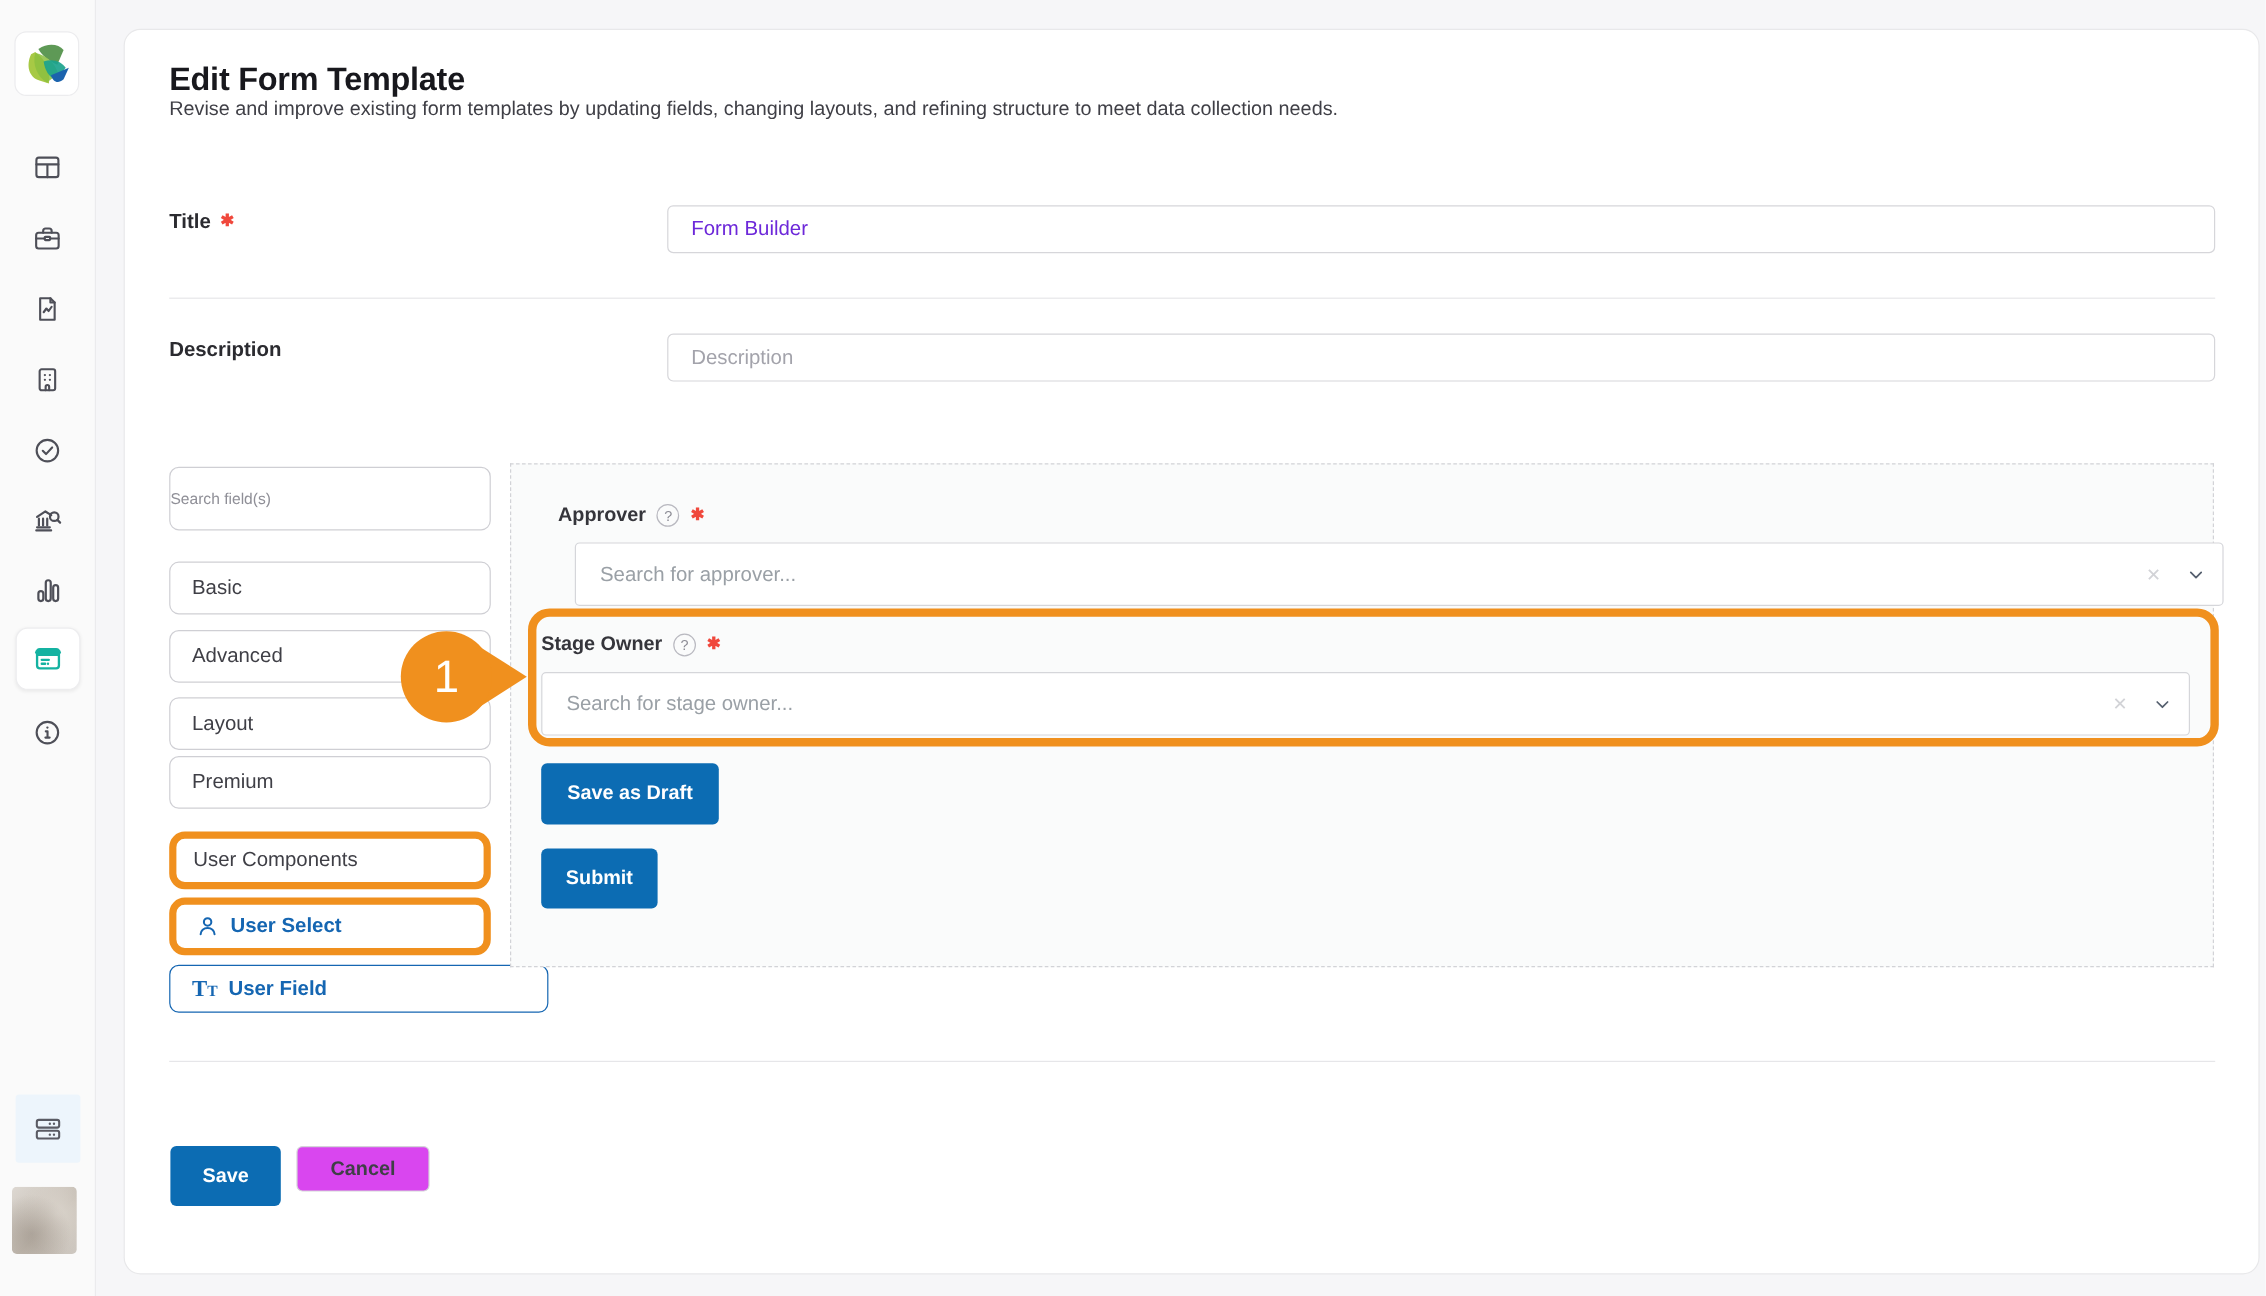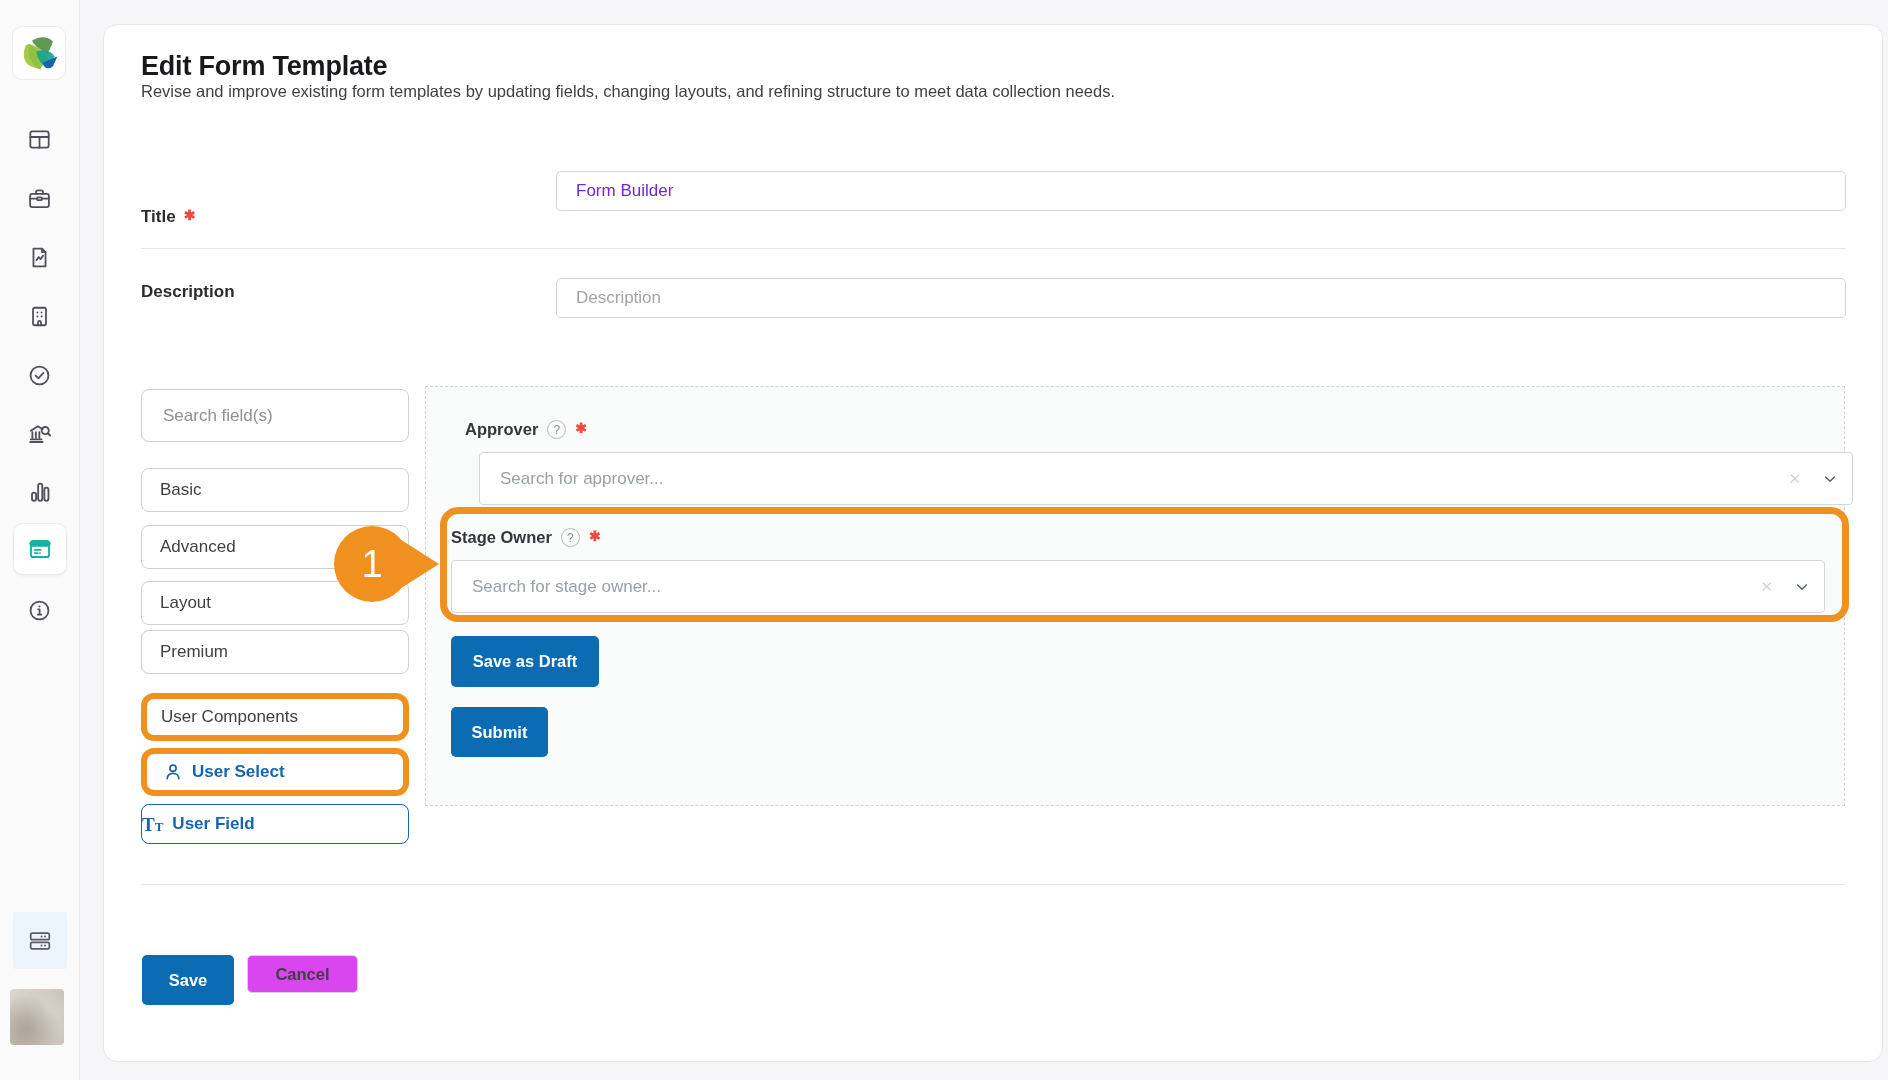--- a/index.html
+++ b/index.html
@@ -36,49 +36,49 @@
       linear-gradient(135deg,#ddd8d2 0%,#c4bcb2 55%,#cec8c1 100%);
     cursor:pointer; }
   
   .card { position:absolute; left:103px; top:24px; width:1780px; height:1038px;
     background:#fff; border:1px solid #e8e8ea; border-radius:14px; }
   .card > * { position:absolute; }
   .h1 { left:37px; top:8px; font-size:27px; font-weight:700; color:#18181d; letter-spacing:-.2px;margin-top:18px; }
   .subtitle { left:37px; top:57px; font-size:16.5px; color:#3f3f46; }
   .field-label { font-size:17px; font-weight:700; color:#2b2b30; }
   .req { color:#f0483c; font-size:14px; margin-left:8px; position:relative; top:-2px; }
-  .lbl-title { left:37px; top:150px;margin-top:32px; }
+  .lbl-title { left:37px; top:150px; }
   .lbl-desc  { left:37px; top:257px; }
   .txt-input { left:452px; width:1290px; height:40px; border:1px solid #d6d6da; border-radius:5px;
     padding:0 19px; font-size:17px; color:#6d28d9; background:#fff; outline:none;
     font-family:"Liberation Sans", sans-serif; }
   .txt-input::placeholder { color:#a3a3ab; }
   .in-title { top:146px; }
   .in-desc  { top:253px; }
   .divider { left:37px; width:1705px; height:1px; background:#e6e6e9; }
   .div1 { top:223px; } .div2 { top:859px; }
   
   .palette-search { left:37px; top:364px; width:268px; height:53px; border:1px solid #cfcfd4;
-    border-radius:8px; padding:0 21px; font-size:17px; color:#c2410c; background:#fff; outline:none;
+    border-radius:8px; padding:0 0; font-size:13px; color:#c2410c; background:#fff; outline:none;
     font-family:"Liberation Sans", sans-serif; }
   .palette-search::placeholder { color:#8f8f97; }
   .cat { left:37px; width:268px; height:44px; border:1px solid #cfcfd4; border-radius:8px;
     background:#fff; display:flex; align-items:center; padding-left:18px;
     font-size:17px; color:#3f3f46; cursor:pointer; }
   .cat1 { top:443px; } .cat2 { top:500px; } .cat3 { top:556px; } .cat4 { top:605px; }
   .ring { border:6px solid #f0901e; border-radius:13px; background:#fff;
     display:flex; align-items:center; }
   .ring-uc { left:37px; top:668px; width:268px; height:48px; padding-left:14px;
     font-size:17px; color:#3f3f46; }
   .ring-us { left:37px; top:723px; width:268px; height:48px; padding-left:16px; }
   .comp-item { display:flex; align-items:center; gap:9px; font-size:17px; font-weight:700;
     color:#1566b2; cursor:pointer; }
-  .user-field { left:37px; top:779px; width:268px; height:40px; border:1.5px solid #1566b2;
+  .user-field { left:37px; top:779px; width:316px; height:40px; border:1.5px solid #1566b2;
     border-radius:8px; background:#fff; display:flex; align-items:center; gap:9px;
-    font-size:17px; font-weight:700; color:#1566b2; cursor:pointer; }
+    padding-left:18px; font-size:17px; font-weight:700; color:#1566b2; cursor:pointer; }
   .tt-icon { font-family:"Liberation Serif", serif; font-weight:700; color:#1566b2; line-height:1; }
   .tt-icon .big { font-size:19px; } .tt-icon .small { font-size:13px; }
   
   .panel { left:321px; top:361px; width:1420px; height:420px; background:#fafbfb;
     border:1px dashed #d2d3d7; }
   .panel > * { position:absolute; }
   .p-label { display:flex; align-items:center; gap:9px; font-size:16.5px; font-weight:700; color:#35353b; }
   .p-lab-approver { left:39px; top:33px; }
   .p-lab-stage { left:25px; top:141px; }
   .help { width:19px; height:19px; border:1.4px solid #b9b9c0; border-radius:50%;

